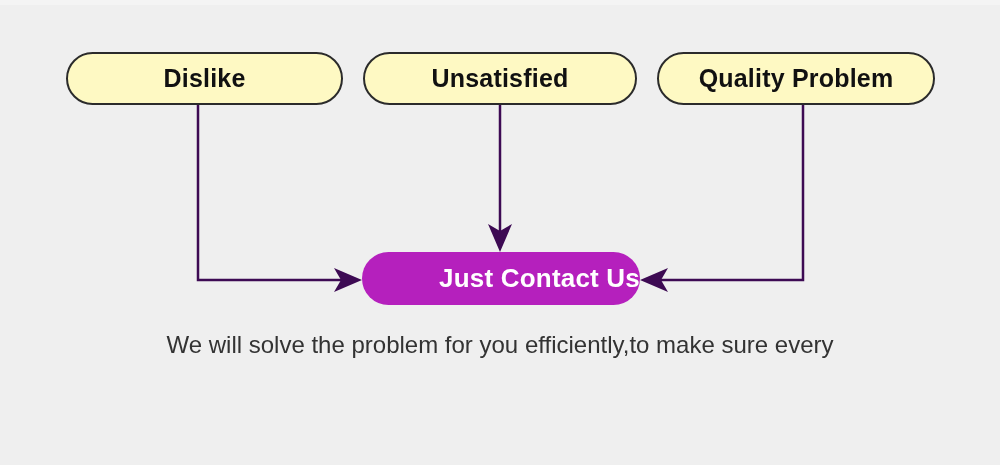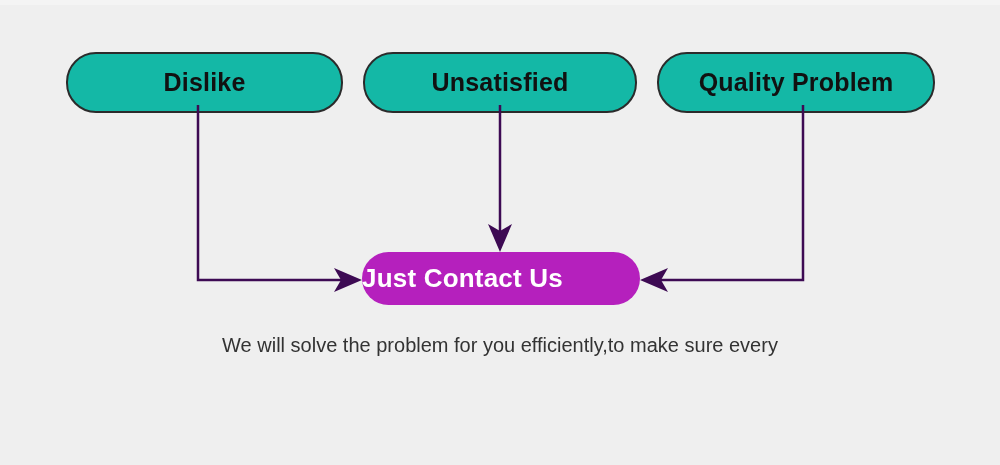--- a/index.html
+++ b/index.html
@@ -23,24 +23,24 @@
     position: absolute;
     left: 0;
     top: 0;
     width: 1000px;
     height: 5px;
     background: #f4f4f4;
   }
   .reason-box {
     position: absolute;
     top: 52px;
-    height: 61px;
+    height: 53px;
     border: 2px solid #2b2b2b;
     border-radius: 30px;
-    background: #14b8a6;
+    background: #fef9c3;
     display: flex;
     align-items: center;
     justify-content: center;
     box-sizing: border-box;
   }
   .reason-box span {
     font-size: 25px;
     font-weight: bold;
     color: #111111;
     letter-spacing: 0.2px;
@@ -61,38 +61,38 @@
   .cta-pill {
     position: absolute;
     left: 362px;
     top: 252px;
     width: 278px;
     height: 53px;
     background: #b520bd;
     border-radius: 27px;
     display: flex;
     align-items: center;
-    justify-content: flex-start;
+    justify-content: flex-end;
     box-sizing: border-box;
   }
   .cta-pill span {
     font-size: 26px;
     font-weight: bold;
     color: #ffffff;
     white-space: nowrap;
     letter-spacing: 0.2px;
   }
 
   .caption {
     position: absolute;
     left: 150px;
     top: 328px;
     width: 700px;
     text-align: center;
-    font-size: 20px;
+    font-size: 24px;
     line-height: 34px;
     color: #333333;
   }
 </style>
 </head>
 <body>
 
 <div id="stage">
 
   <div class="top-strip"></div>

